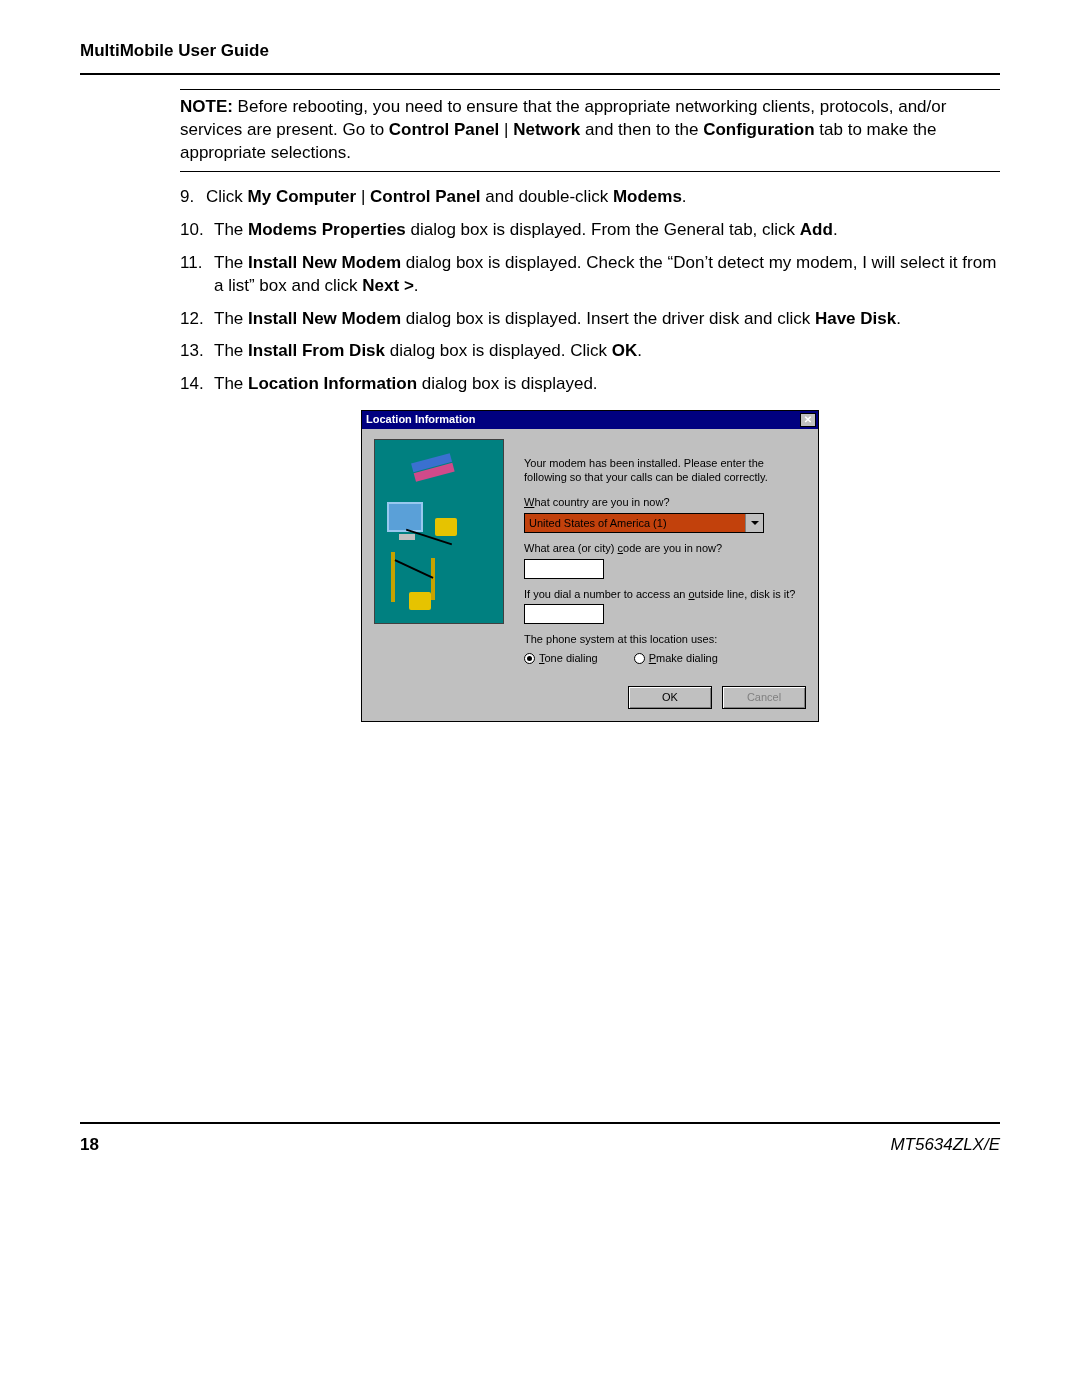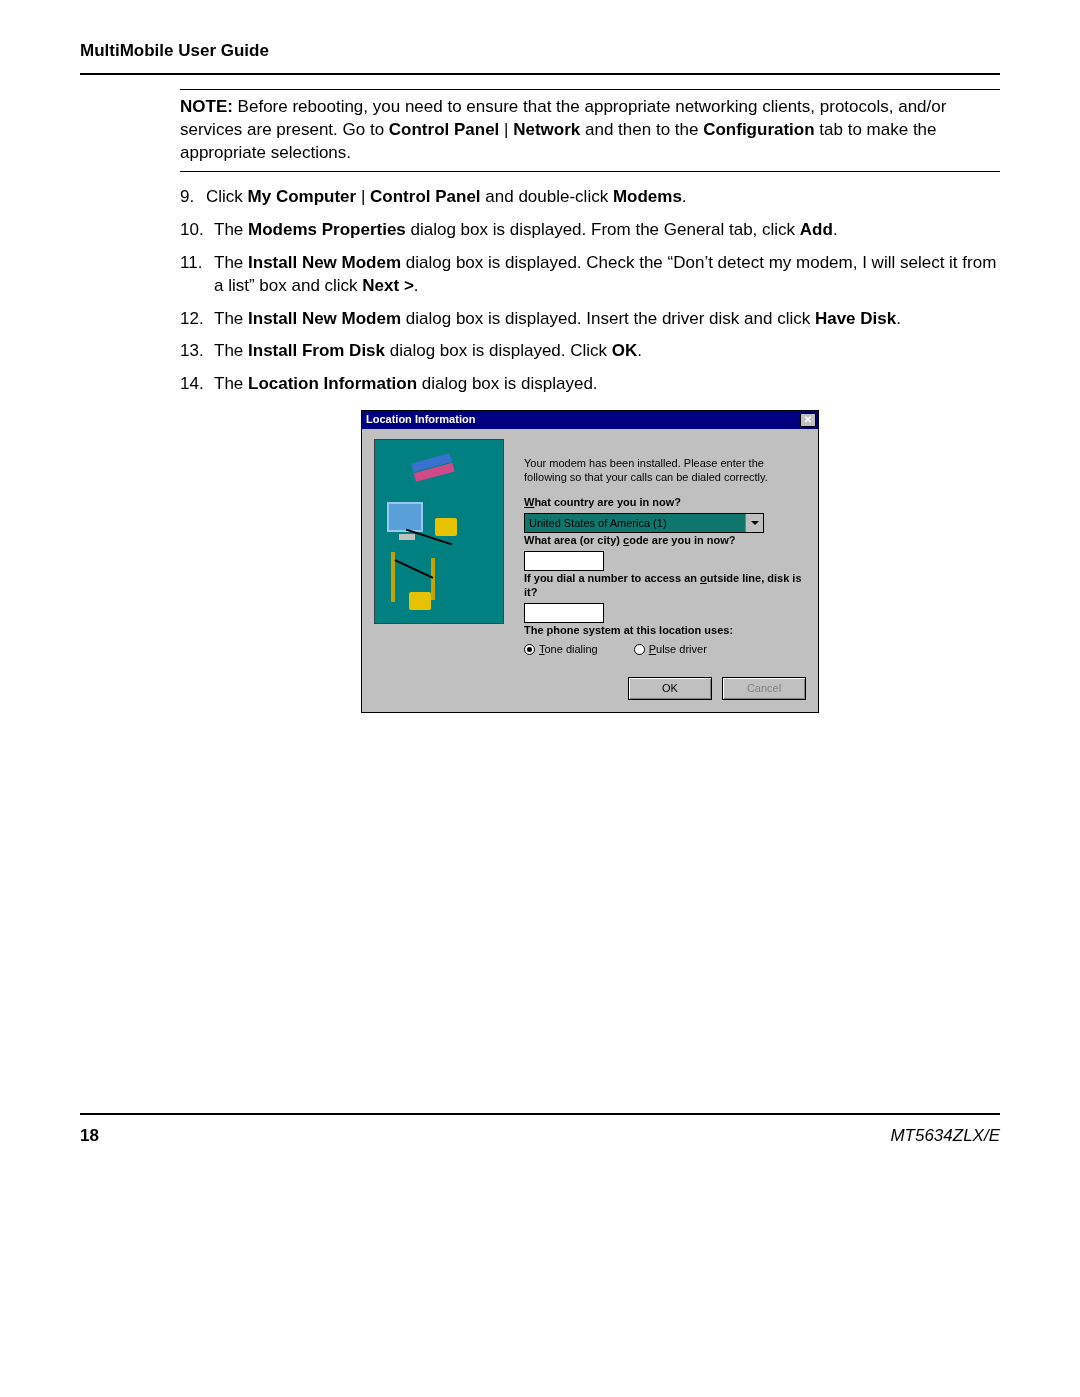--- a/index.html
+++ b/index.html
@@ -95,26 +95,26 @@
   .phone1 { position:absolute; left:60px; top:78px; width:22px; height:18px; background:#e6c300; border-radius:2px; }
   .phone2 { position:absolute; left:34px; top:152px; width:22px; height:18px; background:#e6c300; border-radius:2px; }
   .sign { position:absolute; left:38px; top:18px; width:40px; height:20px; transform: rotate(-15deg); }
   .sign .s1 { position:absolute; left:0; top:0; width:40px; height:9px; background:#3a70d0; }
   .sign .s2 { position:absolute; left:0; top:10px; width:40px; height:9px; background:#d04a8a; }
   .cable1 { position:absolute; left:30px; top:96px; width:48px; height:2px; background:#000; transform: rotate(18deg); }
   .cable2 { position:absolute; left:18px; top:128px; width:42px; height:2px; background:#000; transform: rotate(25deg); }
 
   .dlg-form { flex: 1; padding-top: 18px; }
   .dlg-form .intro { margin-bottom: 10px; line-height: 1.25; }
-  .dlg-form label, .dlg-form .lbl { display:block; margin-top: 0; margin-bottom: 3px; font-weight: bold; }
+  .dlg-form label, .dlg-form .lbl { display:block; margin-top: 8px; margin-bottom: 3px; }
   .underline { text-decoration: underline; }
   .combo {
     display: flex; align-items: stretch;
     width: 240px; height: 20px;
-    background: #0f766e; border: 1px solid #000;
+    background: #c2410c; border: 1px solid #000;
   }
   .combo .combo-text { flex:1; padding: 2px 4px; font-size: 11px; }
   .combo .combo-btn {
     width: 18px; background: #c0c0c0;
     border-left: 1px solid #808080;
     display:flex; align-items:center; justify-content:center;
   }
   .combo .combo-btn svg { width:8px; height:8px; }
   .txt {
     width: 80px; height: 20px; background:#fff; border:1px solid #000;
@@ -230,21 +230,21 @@
             <div class="txt"></div>
 
             <div class="lbl">The phone system at this location uses:</div>
             <div class="radios">
               <div class="radio">
                 <span class="radio-dot sel"></span>
                 <span><span class="underline">T</span><span>one dialing</span></span>
               </div>
               <div class="radio">
                 <span class="radio-dot"></span>
-                <span><span class="underline">P</span><span>ulse driver</span></span>
+                <span><span class="underline">P</span><span>make dialing</span></span>
               </div>
             </div>
           </div>
         </div>
         <div class="dlg-buttons">
           <div class="btn">OK</div>
           <div class="btn disabled">Cancel</div>
         </div>
       </div>
     </div>

